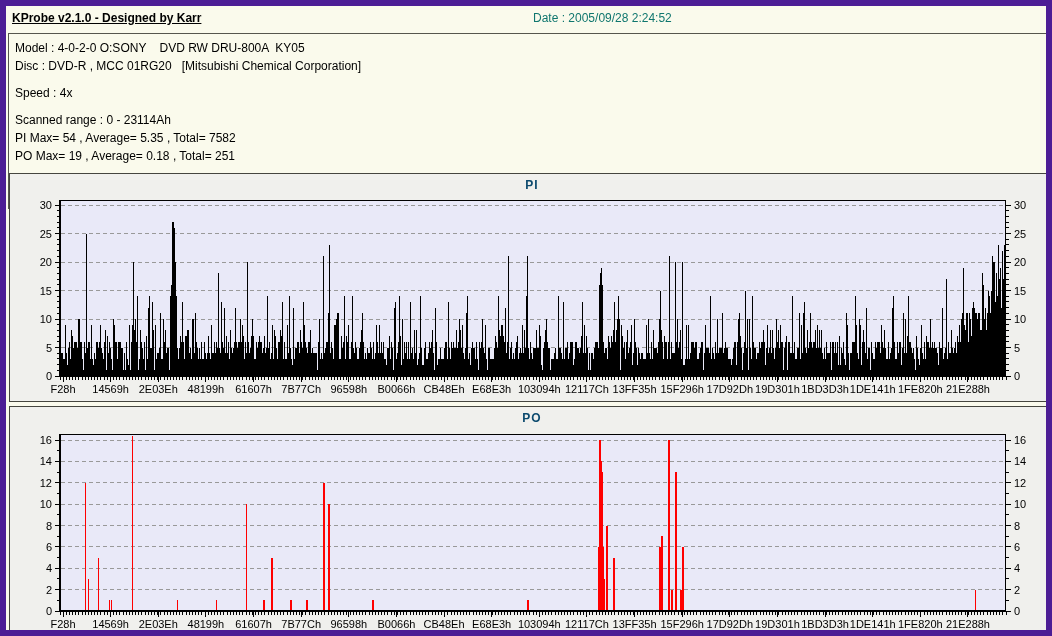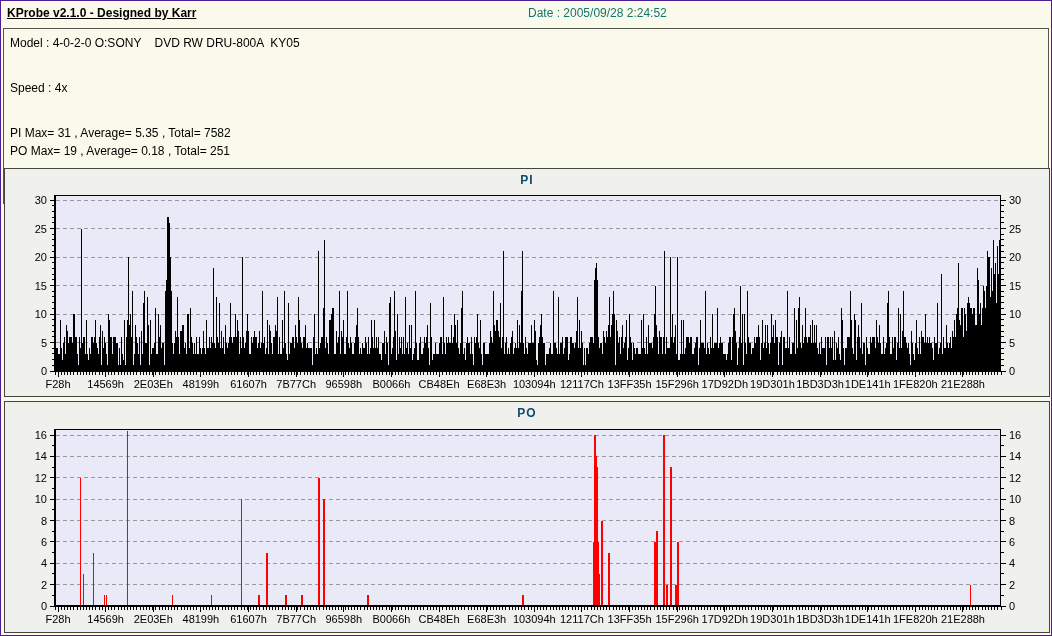--- a/index.html
+++ b/index.html
@@ -1,19 +1,19 @@
 <!DOCTYPE html>
 <html><head>
 <meta charset="utf-8">
 <style>
   html,body{margin:0;padding:0;}
   body{font-family:"Liberation Sans",sans-serif;background:#888;}
   .window{
     position:relative;width:1052px;height:636px;
-    background:#FAFAEC;border:1px solid #4c1d95;box-sizing:border-box;
+    background:#FAFAEC;border:6px solid #4c1d95;box-sizing:border-box;
     overflow:hidden;
   }
   .header-title{
     position:absolute;left:6px;top:5px;
     font-size:12px;font-weight:bold;text-decoration:underline;color:#000;
     white-space:pre;
   }
   .header-date{
     position:absolute;left:527px;top:5px;
     font-size:12px;color:#0f766e;white-space:pre;
@@ -41,22 +41,24 @@
 </style>
 </head>
 <body>
 
 <div class="window">
   <div class="header-title">KProbe v2.1.0 - Designed by Karr</div>
   <div class="header-date">Date : 2005/09/28 2:24:52</div>
 
   <div class="info-box">
     <div class="info-line" style="top:5px">Model : 4-0-2-0 O:SONY    DVD RW DRU-800A  KY05</div>
+    <div class="info-line" style="top:23px">Disc : DVD-R , MCC 01RG20   [Mitsubishi Chemical Corporation]</div>
     <div class="info-line" style="top:50px">Speed : 4x</div>
-    <div class="info-line" style="top:95px">PI Max= 31 , Average= 5.35 , Total= 7582</div>
+    <div class="info-line" style="top:77px">Scanned range : 0 - 23114Ah</div>
+    <div class="info-line" style="top:95px">PI Max= 54 , Average= 5.35 , Total= 7582</div>
     <div class="info-line" style="top:113px">PO Max= 19 , Average= 0.18 , Total= 251</div>
   </div>
 
   <div class="panel" id="panel-pi">
     <div class="plot-host" id="host-pi">
         <svg width="1044" height="227" style="shape-rendering: crispedges;">
           <g>
             <rect x="50" y="26" width="946" height="176" fill="#E9E9F8"></rect>
           </g>
           <g>

